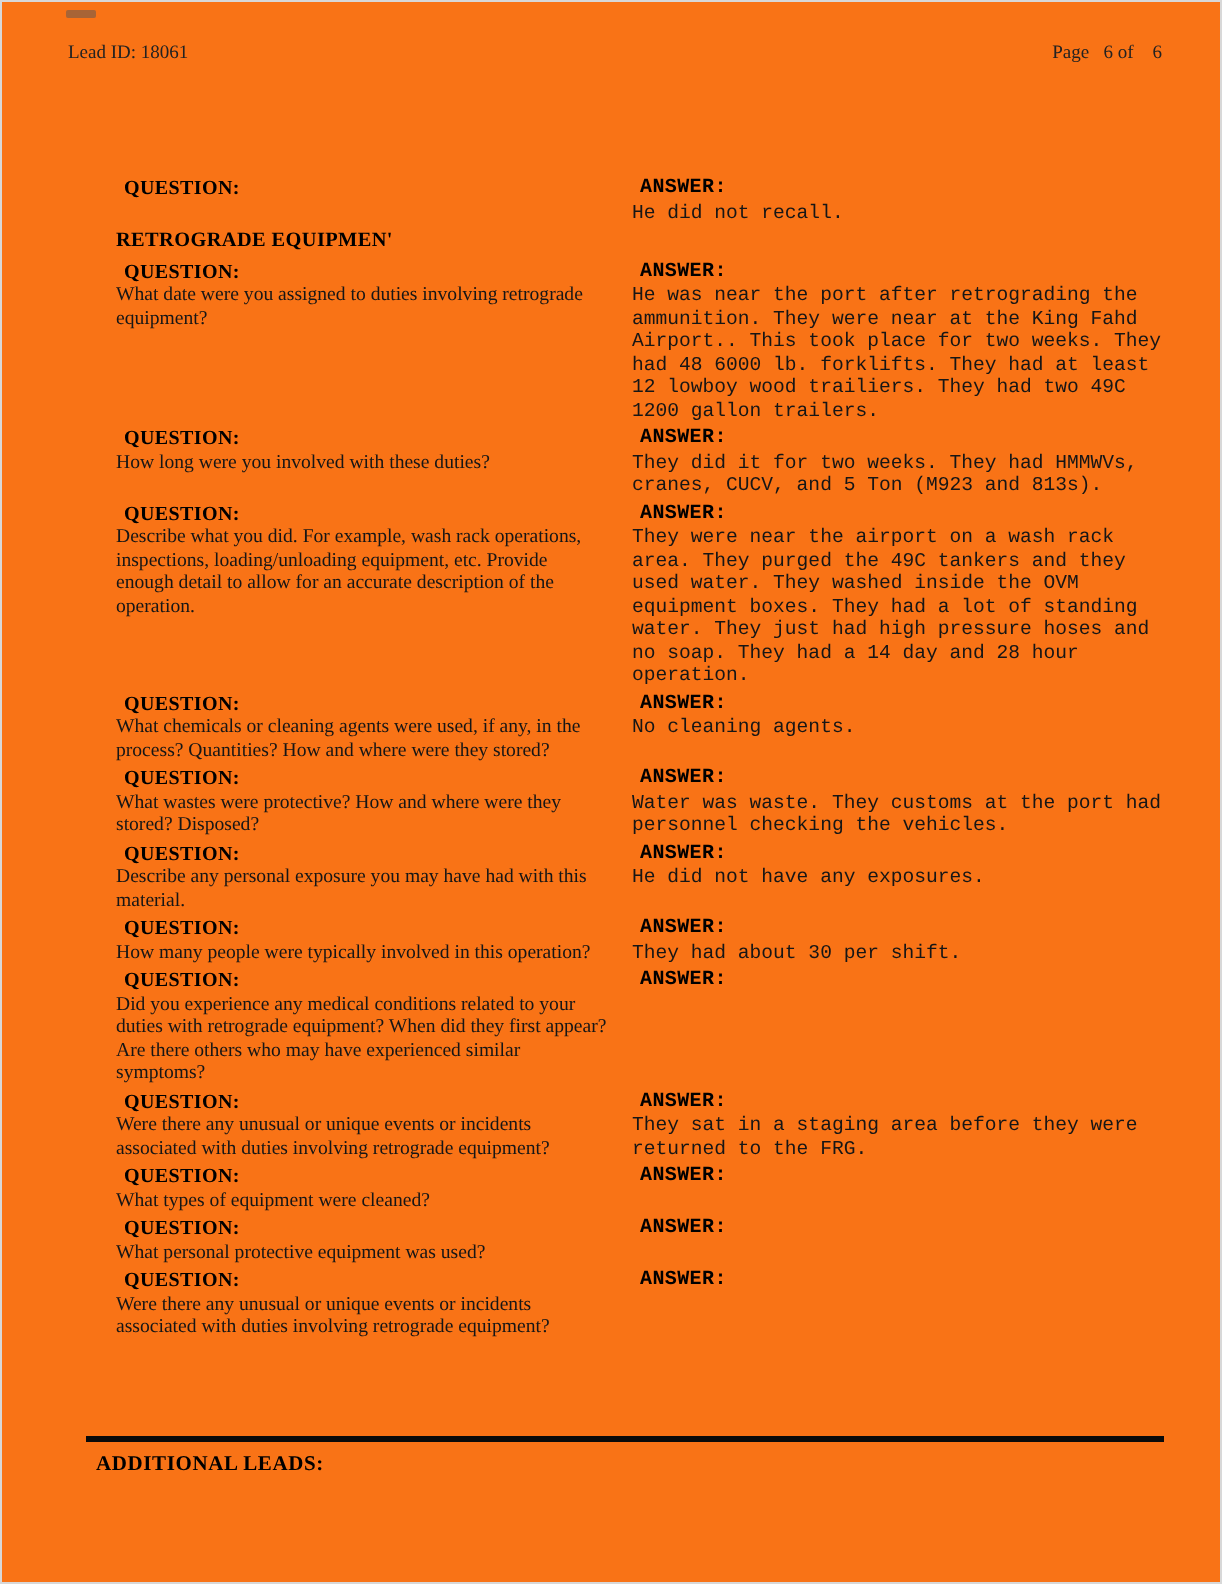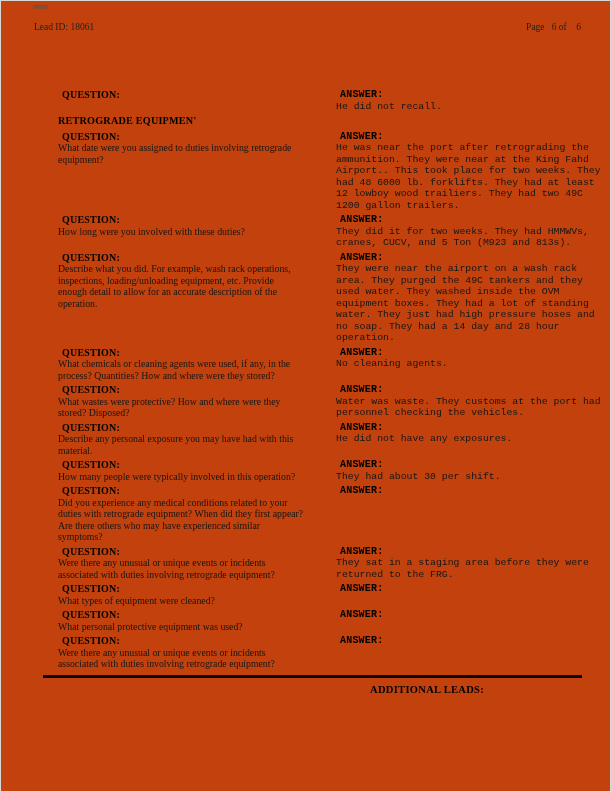--- a/index.html
+++ b/index.html
@@ -1,19 +1,19 @@
 <!DOCTYPE html>
 <html><head>
 <meta charset="utf-8">
 <style>
   html,body{margin:0;padding:0;background:#e8e8e8;}
   .page{
     position:relative;
     width:611px;height:792px;
-    background:#c2410c;
+    background:#f97316;
     border:1px solid #d8d8d8;
     box-sizing:border-box;
     font-family:"Liberation Serif", serif;
     color:#141414;
     overflow:hidden;
   }
   .scan-artifact{
     position:absolute;left:32px;top:4px;width:15px;height:4px;
     background:#555;opacity:.5;border-radius:1px;
   }
@@ -22,31 +22,31 @@
     font-size:9.5px;color:#222;white-space:pre;
   }
   .hdr-page{
     position:absolute;right:29px;top:21px;
     font-size:9.5px;color:#222;white-space:pre;text-align:center;
   }
   .content{
     position:absolute;left:0;top:88px;width:611px;
     font-size:9.8px;line-height:11.5px;
   }
-  .block{display:flex;margin:0 0 3px 0;gap:20px;}
+  .block{display:flex;margin:0 0 3px 0;}
   .q-col{width:246px;margin-left:57px;}
   .a-col{width:274px;margin-left:12px;font-family:Liberation Mono, monospace;}
   .h{font-weight:bold;font-size:10px;padding-left:4px;letter-spacing:.2px;color:#000;}
   .t{color:#161616;}
   .section-heading{
     font-weight:bold;font-size:10.2px;letter-spacing:.2px;
     margin:2px 0 4px 57px;color:#000;
   }
   .section-heading:empty{display:none;margin:0;}
-  .footer{position:absolute;left:0;top:674px;width:483px;text-align:right;}
+  .footer{position:absolute;left:0;top:717px;width:483px;}
   .footer-rule{
     margin-left:42px;width:539px;height:0;
     border-top:3px solid #0a0a0a;
   }
   .footer-label{
     margin:6px 0 0 47px;
     font-weight:bold;font-size:10.5px;letter-spacing:.3px;color:#000;
   }
 </style>
 </head>

